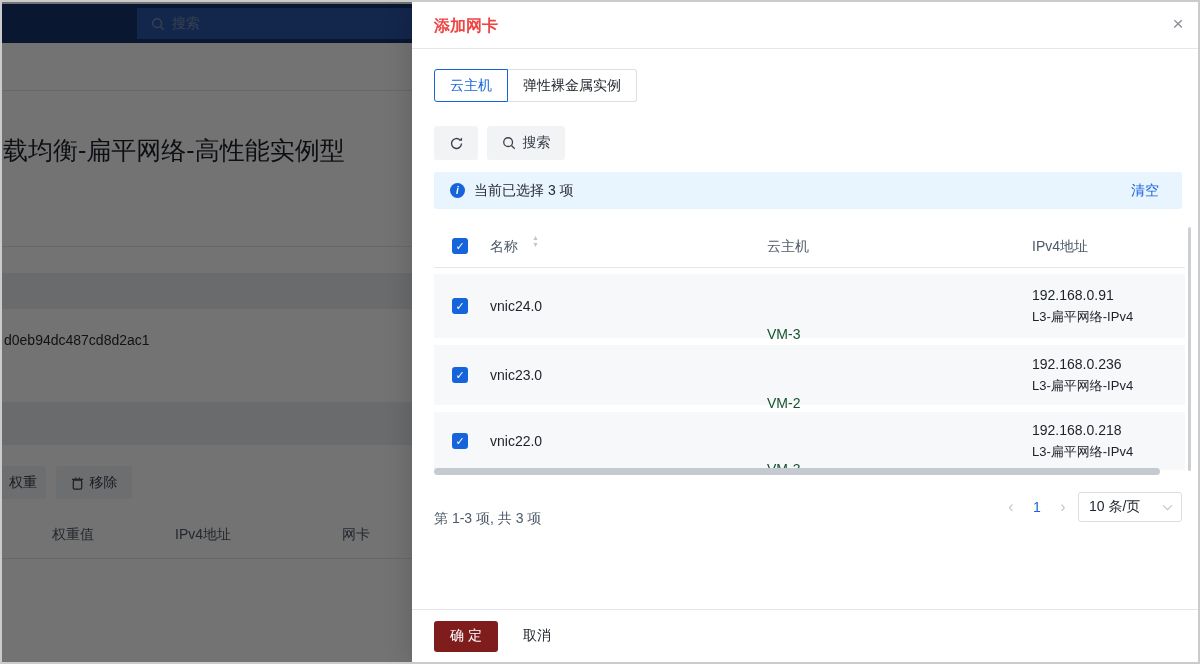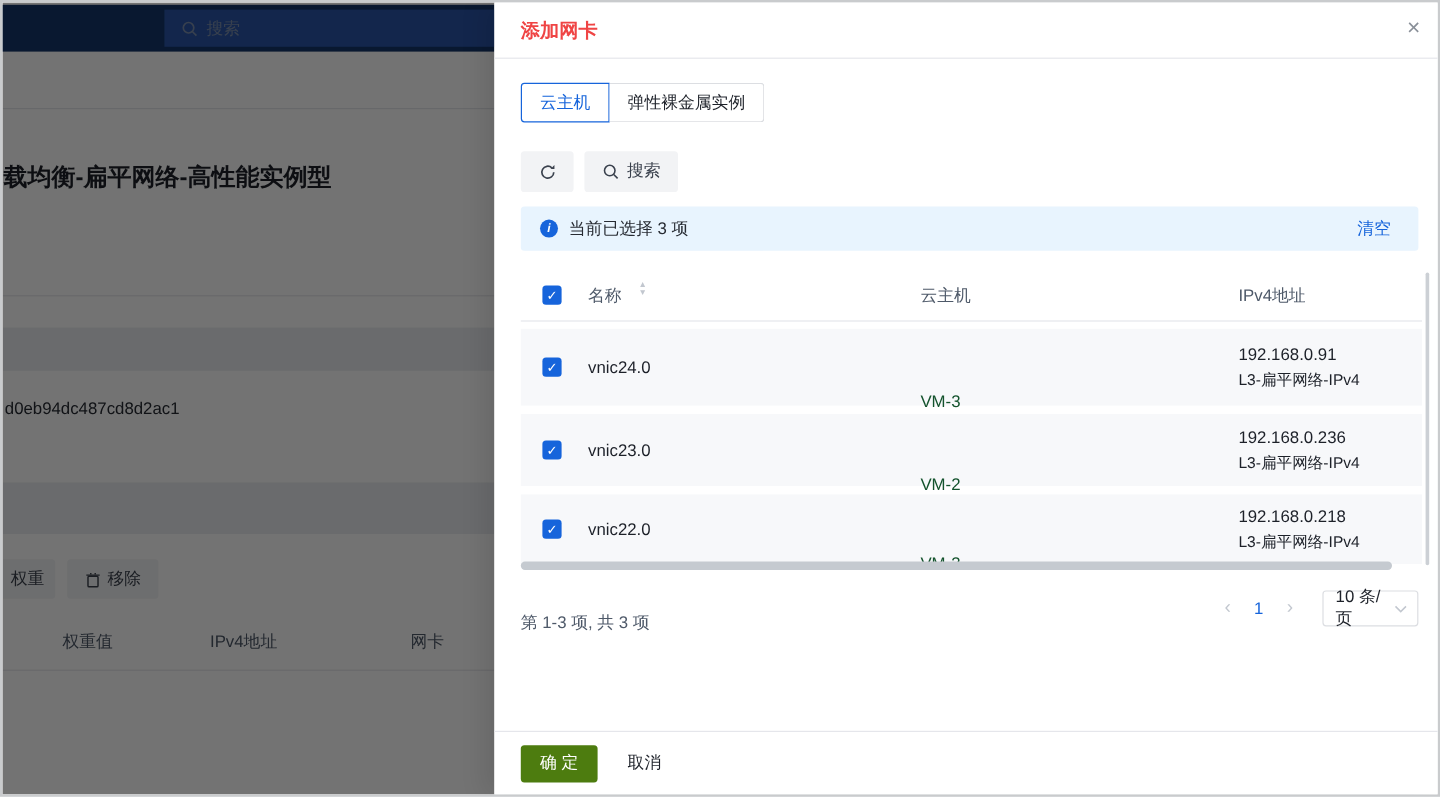--- a/index.html
+++ b/index.html
@@ -7,21 +7,21 @@
   body { font-family:"Liberation Sans","DejaVu Sans",sans-serif; font-size:14px; color:#1d2129; }
   .screen { position:relative; width:1200px; height:664px; background:#fff; border:2px solid #c9cbcd; overflow:hidden; }
 
   
   .bg-page { position:absolute; left:0; top:0; width:410px; height:100%; background:#fff; overflow:hidden; }
   .topbar { position:absolute; left:0; top:2px; width:100%; height:39px; background:#15356b; }
   .topbar-search { position:absolute; left:135px; top:4px; width:275px; height:31px; background:#2a56a8; display:flex; align-items:center; padding-left:14px; gap:7px; }
   .topbar-search .ph { color:#7d8fae; font-size:14px; }
   .hdiv { position:absolute; left:0; width:410px; height:1px; background:#e5e6eb; }
   .bg-breadcrumb { position:absolute; left:8px; top:100px; font-size:13px; color:#272b33; }
-  .bg-title { position:absolute; left:1px; top:132px; font-size:20px; font-weight:700; color:#1d2129; white-space:nowrap; }
+  .bg-title { position:absolute; left:1px; top:132px; font-size:25px; font-weight:400; color:#1d2129; white-space:nowrap; }
   .bg-subtitle { position:absolute; left:1px; top:172px; font-size:14px; color:#272b33; white-space:nowrap; }
   .bg-band { position:absolute; left:0; width:410px; background:#eceef1; }
   .bg-id { position:absolute; left:2px; top:330px; font-size:14px; color:#272b33; }
   .bg-btn { position:absolute; top:464px; height:33px; background:#f2f3f5; border-radius:3px; display:flex; align-items:center; justify-content:center; gap:6px; color:#3a414d; font-size:14px; }
   .bg-th { position:absolute; top:524px; font-size:14px; color:#4e5969; }
 
   
   .mask { position:absolute; left:0; top:0; width:410px; height:100%; background:rgba(0,0,0,0.55); }
 
   
@@ -61,25 +61,25 @@
   .cell-ip .net { font-size:13px; }
 
   .vscroll { position:absolute; left:776px; top:225px; width:3px; height:244px; background:#ccd0d5; border-radius:2px; }
   .hscroll { position:absolute; left:22px; top:466px; width:726px; height:7px; background:#c5cad0; border-radius:4px; }
 
   .pager { position:absolute; left:22px; right:20px; top:490px; height:30px; display:flex; align-items:center; }
   .pager-summary { color:#4e5969;margin-top:24px; }
   .pager-right { margin-left:auto; display:flex; align-items:center; gap:4px; }
   .pg-arrow { width:22px; text-align:center; color:#c2c7cf; font-size:16px; cursor:pointer; }
   .pg-num { width:22px; text-align:center; color:#1664db; cursor:pointer; }
-  .page-size { width:80px; height:30px; border:1px solid #dcdee2; border-radius:3px; display:flex; align-items:center; padding:0 8px 0 10px; margin-left:12px; cursor:pointer; color:#1d2129; }
+  .page-size { width:104px; height:30px; border:1px solid #dcdee2; border-radius:3px; display:flex; align-items:center; padding:0 8px 0 10px; cursor:pointer; color:#1d2129; }
   .page-size svg { margin-left:auto; }
 
   .drawer-footer { position:absolute; left:0; bottom:0; width:100%; height:53px; border-top:1px solid #e5e6eb; display:flex; align-items:center; padding-left:22px; gap:25px; }
-  .btn-primary { min-width:64px; height:31px; padding:0 14px; background:#4d7c0f; color:#fff; border:none; border-radius:3px; font-size:14px; cursor:pointer; font-family:inherit; }
+  .btn-primary { min-width:64px; height:31px; padding:0 14px; background:#7f1d1d; color:#fff; border:none; border-radius:3px; font-size:14px; cursor:pointer; font-family:inherit; }
   .btn-text { background:none; border:none; font-size:14px; color:#1d2129; cursor:pointer; font-family:inherit; }
 </style>
 </head>
 <body>
 
 <div class="screen">
 
   <div class="bg-page">
     <div class="topbar">
       <div class="topbar-search">

